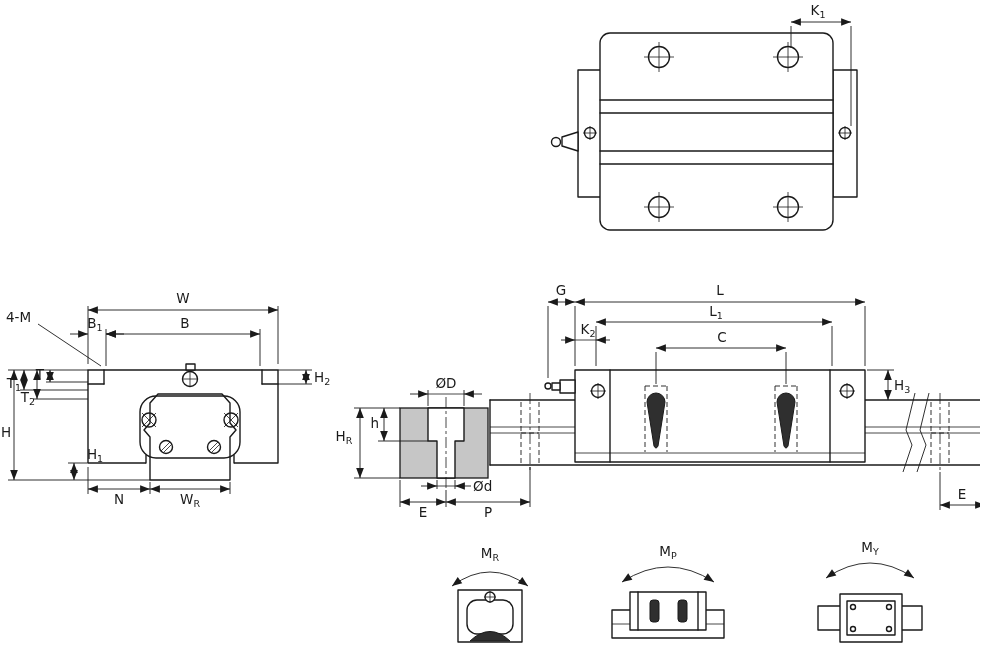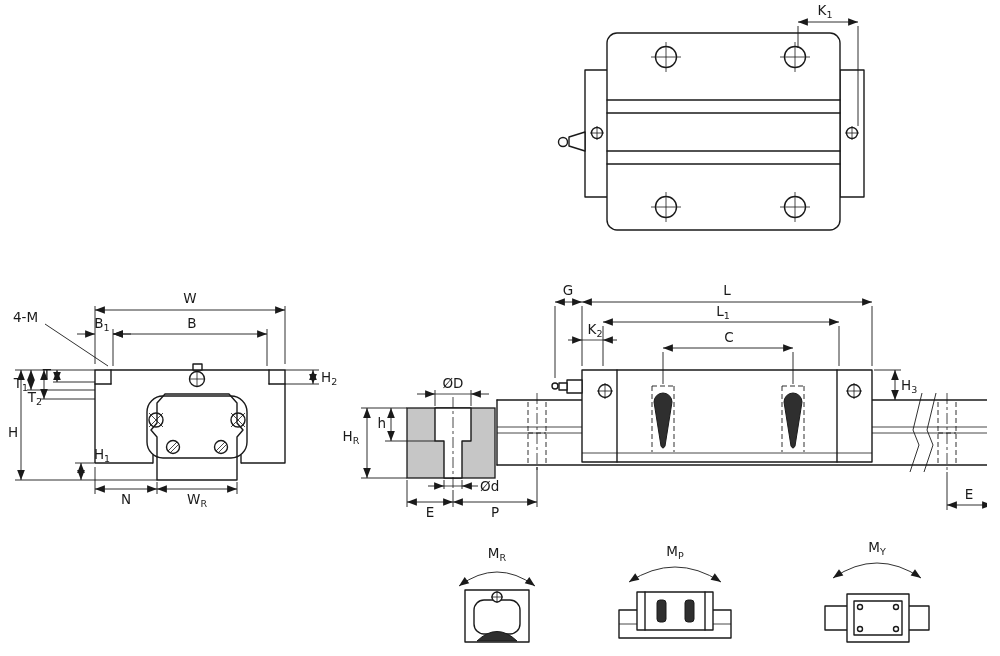--- a/index.html
+++ b/index.html
@@ -2,21 +2,21 @@
 <html style="--line: #1a1a1a; --fill-gray: #c6c6c6; --fill-dark: #2f2f2f;"><head>
 <meta charset="utf-8">
 <style>
   :root{
     --line:#1a1a1a;
     --fill-gray:#c6c6c6;
     --fill-dark:#2f2f2f;
     --bg:#ffffff;
   }
   html,body{margin:0;padding:0;background:var(--bg);}
-  .canvas{width:980px;height:656px;background:var(--bg);position:relative;overflow:hidden;padding-left:7px;}
+  .canvas{width:980px;height:656px;background:var(--bg);position:relative;overflow:hidden;}
   .ol{stroke:var(--line);stroke-width:1.4;fill:none;stroke-linejoin:round;stroke-linecap:round}
   .olw{stroke:var(--line);stroke-width:1.4;fill:#fff;stroke-linejoin:round}
   .thin{stroke:var(--line);stroke-width:.8;fill:none}
   .dim{stroke:var(--line);stroke-width:.9;fill:none}
   .cl{stroke:var(--line);stroke-width:.8;fill:none;stroke-dasharray:11 3 3 3}
   .hid{stroke:var(--line);stroke-width:.9;fill:none;stroke-dasharray:5 3}
   .gray{fill:var(--fill-gray);stroke:var(--line);stroke-width:1.3}
   .dark{fill:var(--fill-dark);stroke:var(--line);stroke-width:1}
   text.lab{font-family:"DejaVu Sans",sans-serif;font-size:13.5px;fill:var(--line)}
   .sub{font-size:9.5px}

